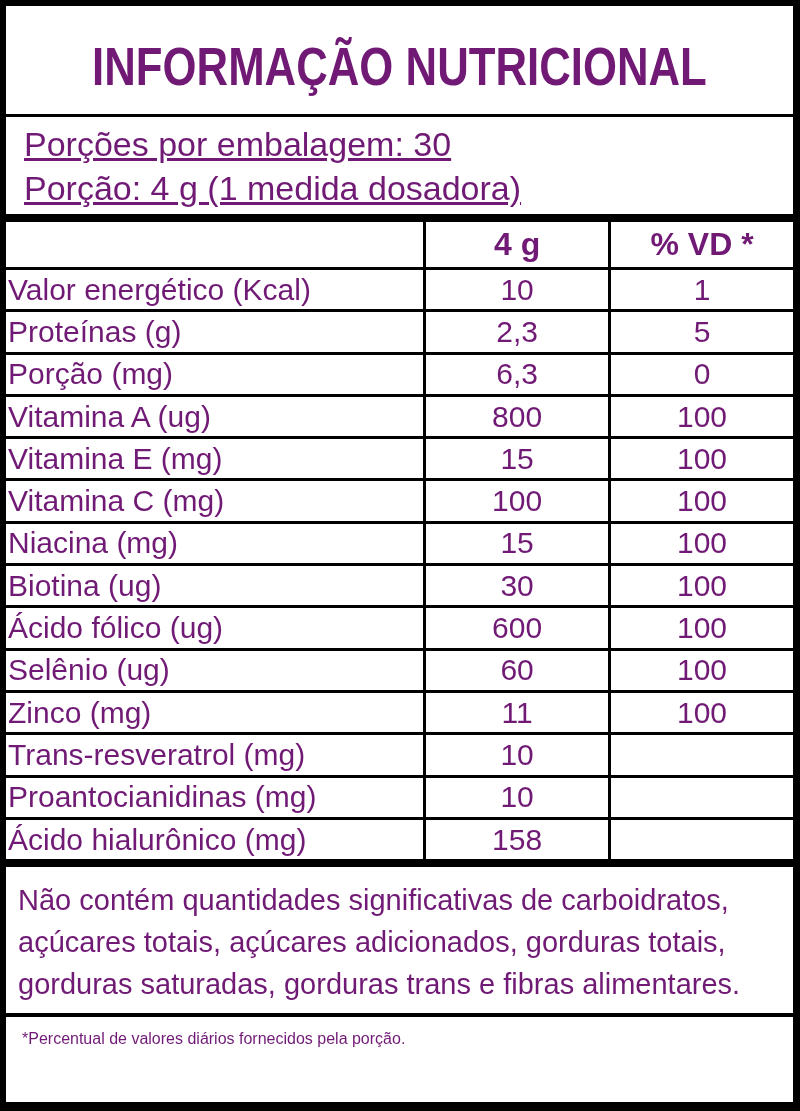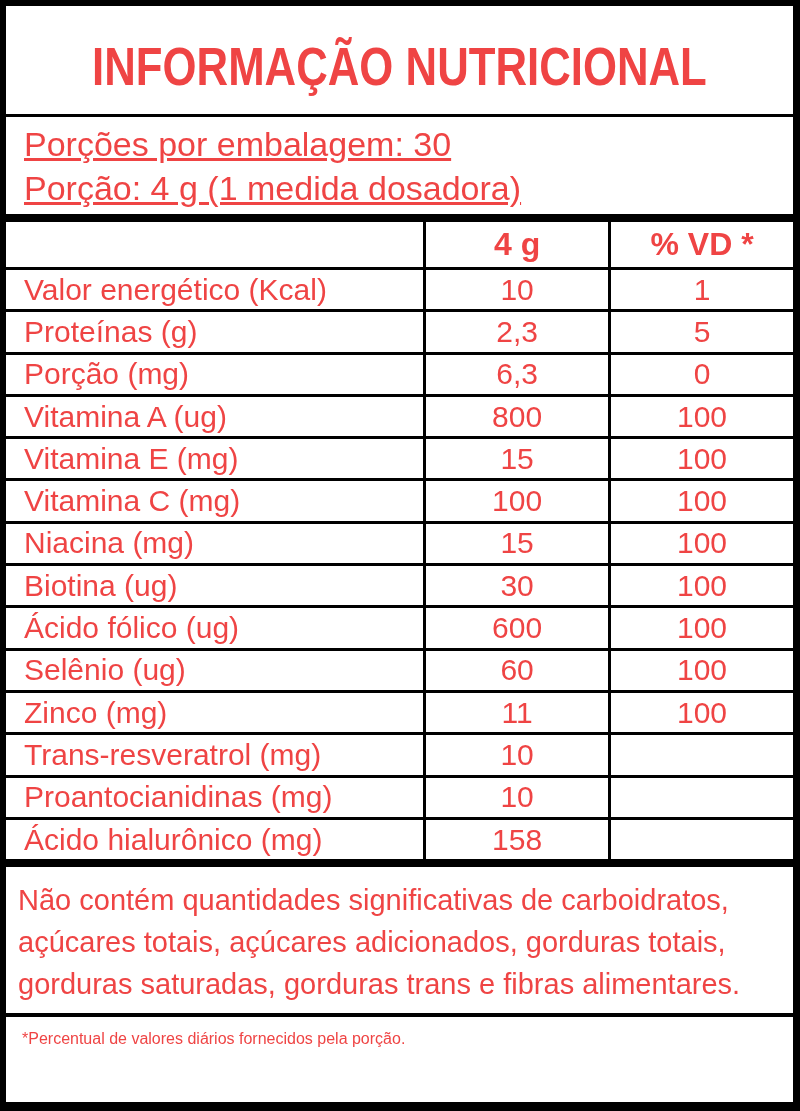--- a/index.html
+++ b/index.html
@@ -6,21 +6,21 @@
     margin: 0;
     padding: 0;
     background: #ffffff;
   }
   .label {
     position: relative;
     width: 800px;
     height: 1111px;
     box-sizing: border-box;
     background: #ffffff;
-    color: #ef4444;
+    color: #701a75;
     border-style: solid;
     border-color: #000000;
     border-width: 6px 7px 9px 6px;
     font-family: "Liberation Sans", "DejaVu Sans", sans-serif;
     overflow: hidden;
   }
   .title-wrap {
     height: 108px;
     display: flex;
     align-items: center;
@@ -79,21 +79,21 @@
   table.facts td {
     height: 39.3px;
     font-size: 30px;
     font-weight: normal;
     vertical-align: middle;
     padding: 0;
     border-top: 3px solid #000000;
   }
   table.facts td.c1 {
     text-align: left;
-    padding-left: 18px;
+    padding-left: 2px;
     white-space: nowrap;
   }
   table.facts td.c2, table.facts td.c3,
   table.facts th.c2, table.facts th.c3 {
     text-align: center;
     border-left: 3px solid #000000;
   }
   .disclaimer {
     padding: 12px 8px 8px 12px;
     box-sizing: border-box;

